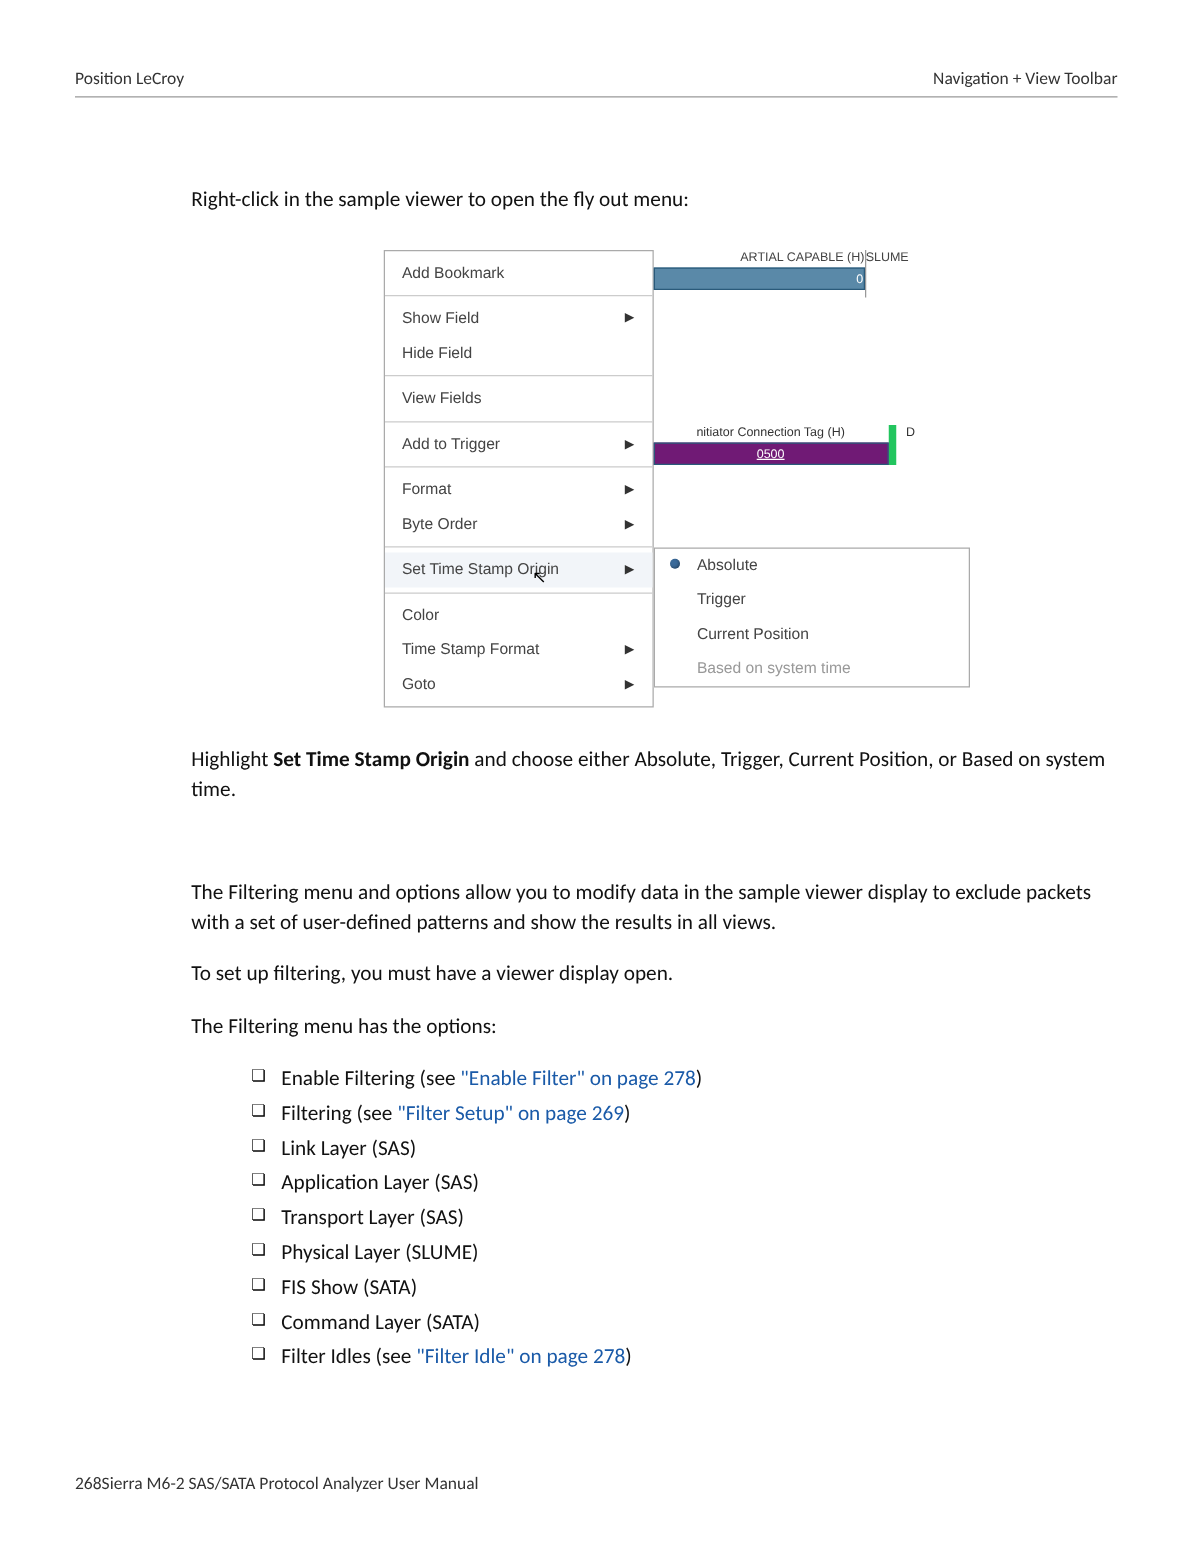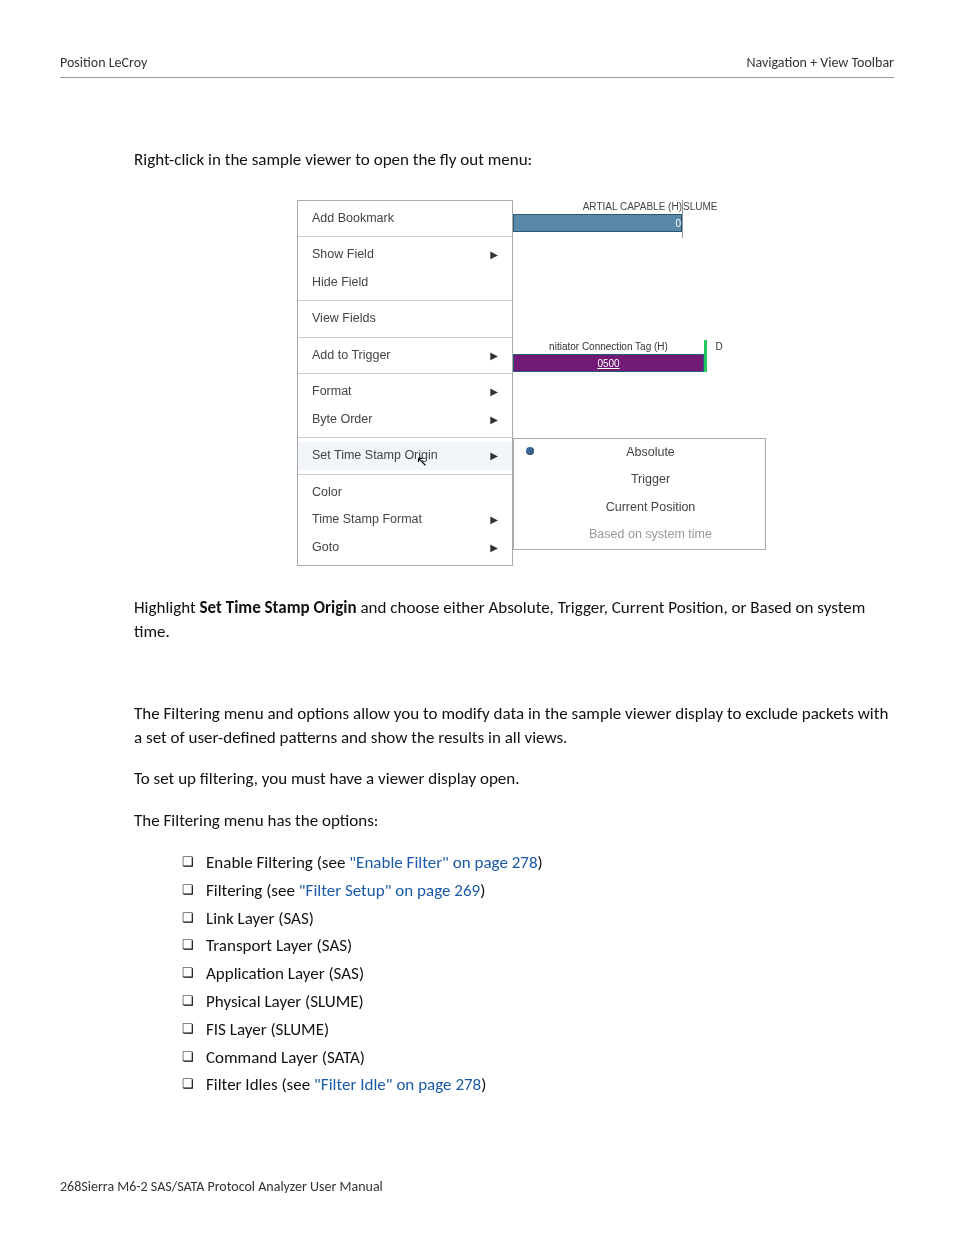--- a/index.html
+++ b/index.html
@@ -19,21 +19,21 @@
     .header {
       display: flex;
       justify-content: space-between;
       font-size: 14px;
       color: #333;
       padding-bottom: 6px;
       border-bottom: 1px solid #999;
       margin-bottom: 70px;
     }
     .content {
-      margin-left: 74px;
+      margin-left: 93px;
       margin-right: 0;
       font-size: 17px;
       line-height: 1.4;
       color: #111;
     }
     .para { margin-bottom: 18px; }
     .figure {
       display: flex;
       justify-content: center;
       margin: 28px 0 30px 0;
@@ -108,41 +108,40 @@
     }
     .bg-mid {
       position: absolute;
       left: 0;
       top: 140px;
       width: 218px;
       font-family: Tahoma, sans-serif;
       font-size: 10px;
       display: flex;
     }
-    .bg-mid .col1 { flex: 1; border-right: 3px solid #22c55e; text-align: center; }
+    .bg-mid .col1 { flex: 1; border-right: 6px solid #22c55e; text-align: center; }
     .bg-mid .col1 .hdr { color: #333; height: 14px; }
     .bg-mid .cellval {
       background: #701a75;
       color: #fff;
       height: 18px;
       line-height: 18px;
       border: 1px solid #2a5a7a;
       text-decoration: underline;
     }
     .bg-mid .col2 { width: 24px; text-align: center; color: #333; }
     .submenu {
       position: absolute;
       left: 0;
       top: 238px;
       width: 253px;
       background: #fff;
       border: 1px solid #aaa;
       font-family: 'Segoe UI', Tahoma, sans-serif;
       font-size: 12.5px;
-      text-align: center;
     }
     .submenu .sm-item {
       padding: 5px 12px 5px 34px;
       color: #444;
       position: relative;
     }
     .submenu .sm-item.disabled { color: #999; }
     .submenu .sm-item .bullet {
       position: absolute;
       left: 12px;
@@ -295,24 +294,24 @@
     <div style="height:40px"></div>
 
     <p class="para">The Filtering menu and options allow you to modify data in the sample viewer display to exclude packets with a set of user-defined patterns and show the results in all views.</p>
     <p class="para">To set up filtering, you must have a viewer display open.</p>
     <p class="para">The Filtering menu has the options:</p>
 
     <ul class="bullets">
       <li><span>Enable Filtering (see </span><span class="link">"Enable Filter" on page 278</span><span>)</span></li>
       <li><span>Filtering (see </span><span class="link">"Filter Setup" on page 269</span><span>)</span></li>
       <li>Link Layer (SAS)</li>
+      <li>Application Layer (SAS)</li>
       <li>Transport Layer (SAS)</li>
-      <li>Application Layer (SAS)</li>
       <li>Physical Layer (SLUME)</li>
-      <li>FIS Layer (SLUME)</li>
+      <li>FIS Show (SATA)</li>
       <li>Command Layer (SATA)</li>
       <li><span>Filter Idles (see </span><span class="link">"Filter Idle" on page 278</span><span>)</span></li>
     </ul>
   </div>
 
   <div class="footer">
     <span>268</span>
     <span>Sierra M6-2 SAS/SATA Protocol Analyzer User Manual</span>
   </div>
 </div>

